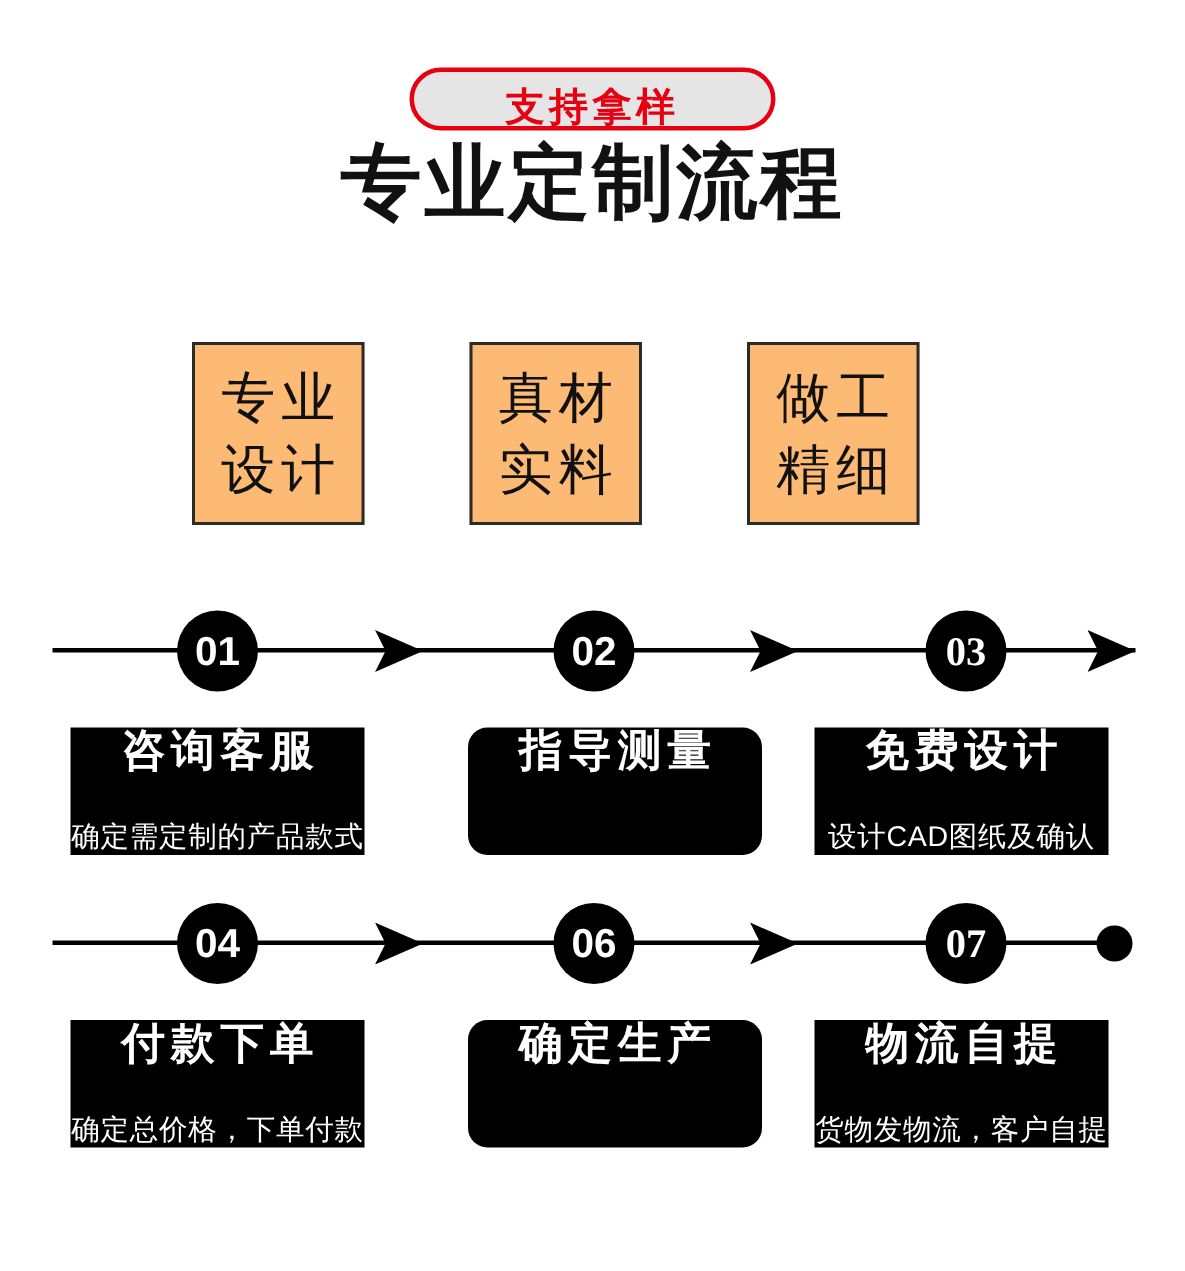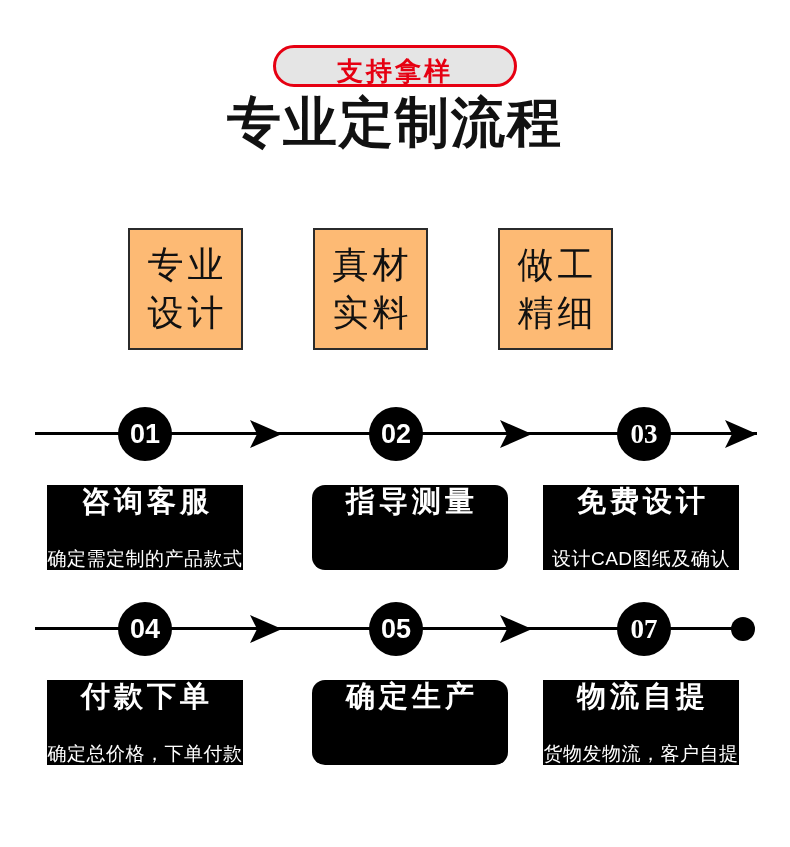--- a/index.html
+++ b/index.html
@@ -160,21 +160,21 @@
     </div>
   </div>
 
   <div class="flow flow-2">
     <div class="flow-line"></div>
     <div class="flow-circle circle-a">
       <span>04</span>
     </div>
     <div class="flow-arrow arrow-a"></div>
     <div class="flow-circle circle-b">
-      <span>05</span>
+      <span>06</span>
     </div>
     <div class="flow-arrow arrow-b"></div>
     <div class="flow-circle circle-c">
       <span>07</span>
     </div>
     <div class="flow-dot"></div>
   </div>
 
   <div class="steps-row steps-row-2">
     <div class="step-card card-a">

